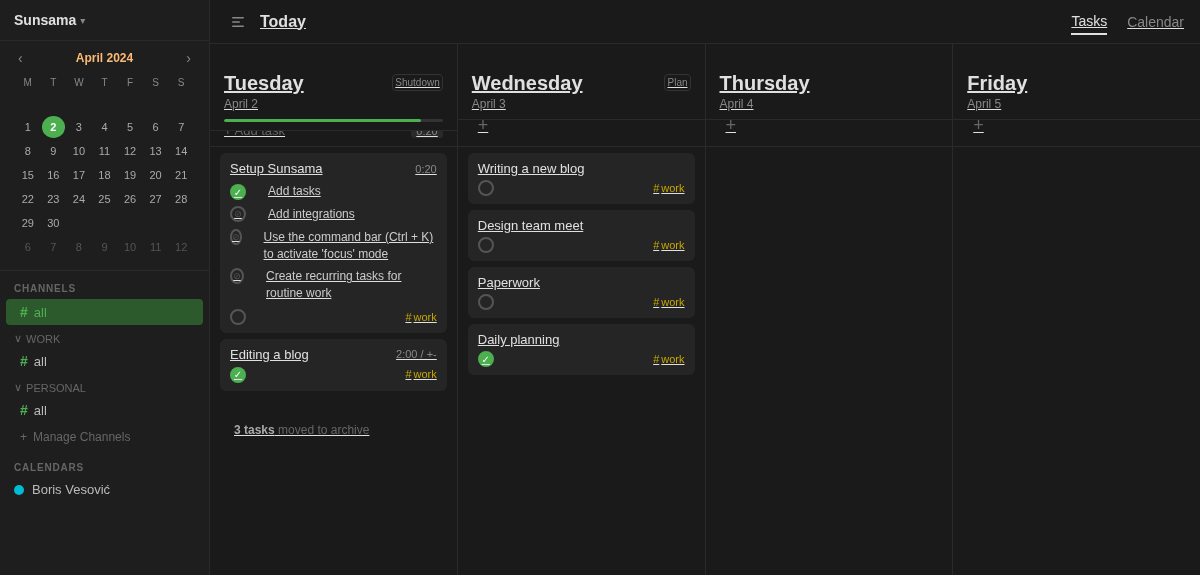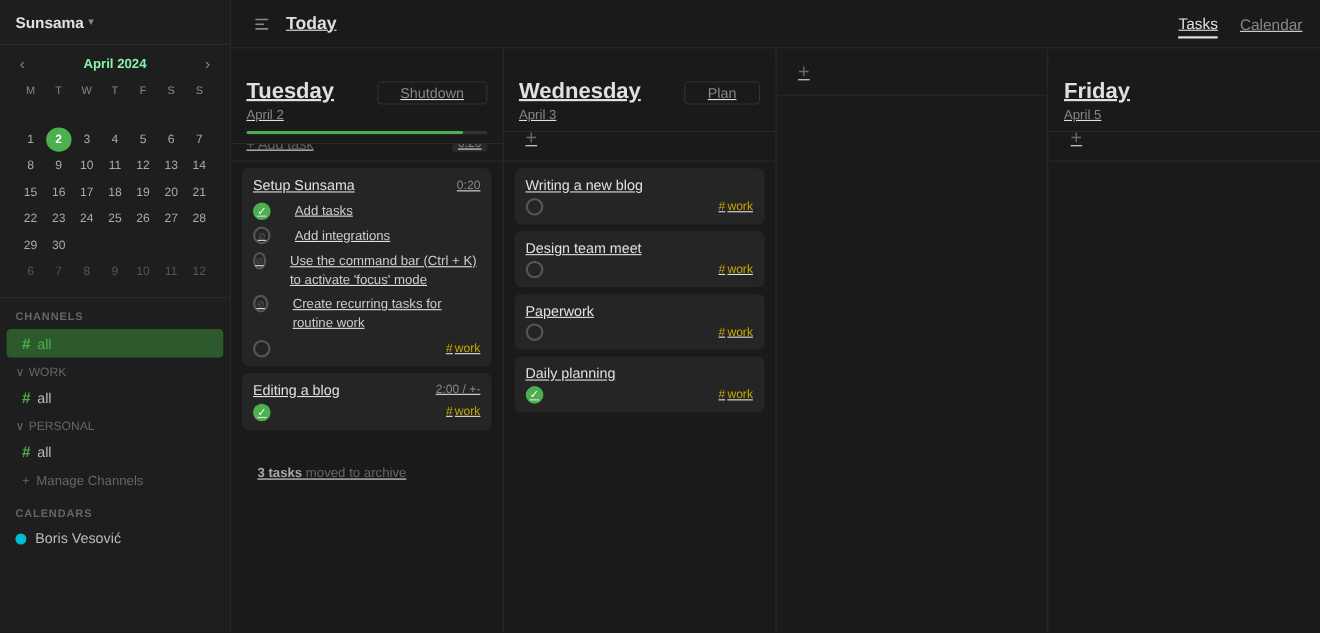--- a/index.html
+++ b/index.html
@@ -55,21 +55,21 @@
     .cal-header {
       display: flex;
       align-items: center;
       justify-content: space-between;
       margin-bottom: 8px;
     }
 
     .cal-month {
       font-size: 12px;
       font-weight: 600;
-      color: #86efac;
+      color: #fdba74;
     }
 
     .cal-nav {
       background: none;
       border: none;
       color: #888;
       cursor: pointer;
       font-size: 14px;
       padding: 0 4px;
       line-height: 1;
@@ -281,24 +281,24 @@
       justify-content: space-between;
     }
 
     .day-name {
       font-size: 20px;
       font-weight: 700;
       color: #e0e0e0;
     }
 
     .day-action-btn {
-      font-size: 13px;
-      color: #888;
-      cursor: pointer;
-      padding: 2px 20px;
+      font-size: 10px;
+      color: #888;
+      cursor: pointer;
+      padding: 2px 2px;
       border: 1px solid #333;
       border-radius: 4px;
       background: none;
       margin-top: 2px;
     }
 
     .day-date {
       font-size: 12px;
       color: #888;
       margin-top: 2px;
@@ -790,20 +790,26 @@
           </div>
           <div class="stc-row" style="margin-top:4px; justify-content: space-between;">
             <div class="stc-check done"></div>
             <span class="channel-tag"><span class="channel-tag-hash">#</span>work</span>
           </div>
         </div>
       </div>
     </div>
 
     <div class="day-col">
+      <div class="day-header">
+        <div class="day-title-row">
+          <span class="day-name">Thursday</span>
+        </div>
+        <div class="day-date">April 4</div>
+      </div>
       <div class="add-task-simple">
         <button class="plus-btn">+</button>
       </div>
     </div>
 
     <div class="day-col">
       <div class="day-header">
         <div class="day-title-row">
           <span class="day-name">Friday</span>
         </div>

